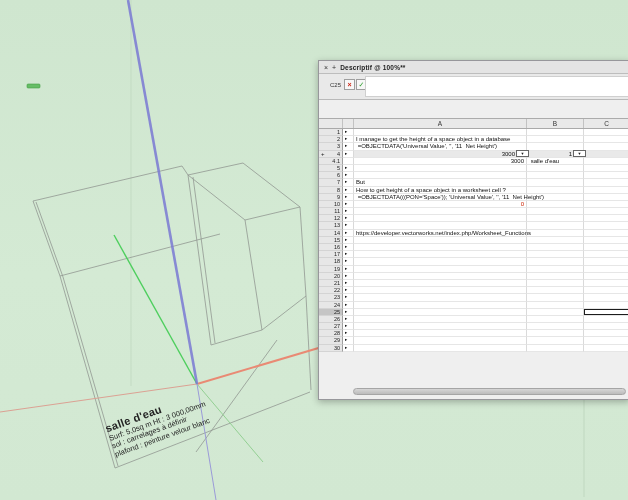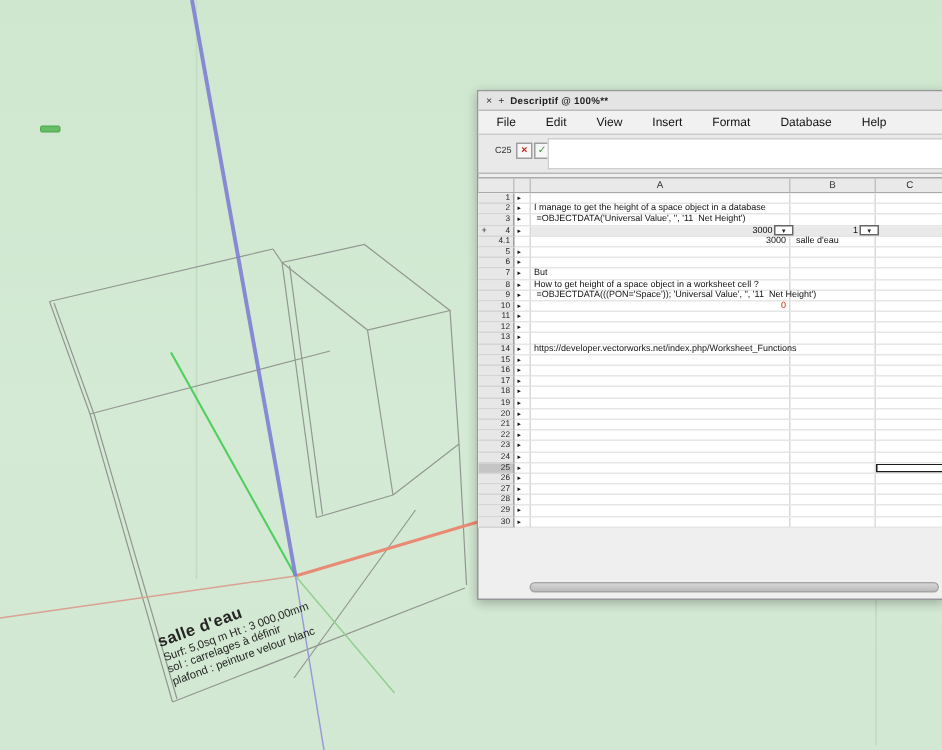--- a/index.html
+++ b/index.html
@@ -111,29 +111,20 @@
 </div>
 
 <div class="ws-window">
 
   <div class="titlebar">
     <span class="tb-ico">×</span>
     <span class="tb-ico">+</span>
     <span class="tb-title">Descriptif @ 100%**</span>
   </div>
 
-  <div class="menubar">
-      <span class="menu-item">File</span>
-      <span class="menu-item">Edit</span>
-      <span class="menu-item">View</span>
-      <span class="menu-item">Insert</span>
-      <span class="menu-item">Format</span>
-      <span class="menu-item">Database</span>
-      <span class="menu-item">Help</span>
-    </div>
 
   <div class="formulabar">
     <span class="cell-ref">C25</span>
     <button class="fx-btn fx-cancel">×</button>
     <button class="fx-btn fx-accept">✓</button>
     <input class="formula-input" value="" style="">
   </div>
 
   <div class="grid">
     <div class="grid-header">

